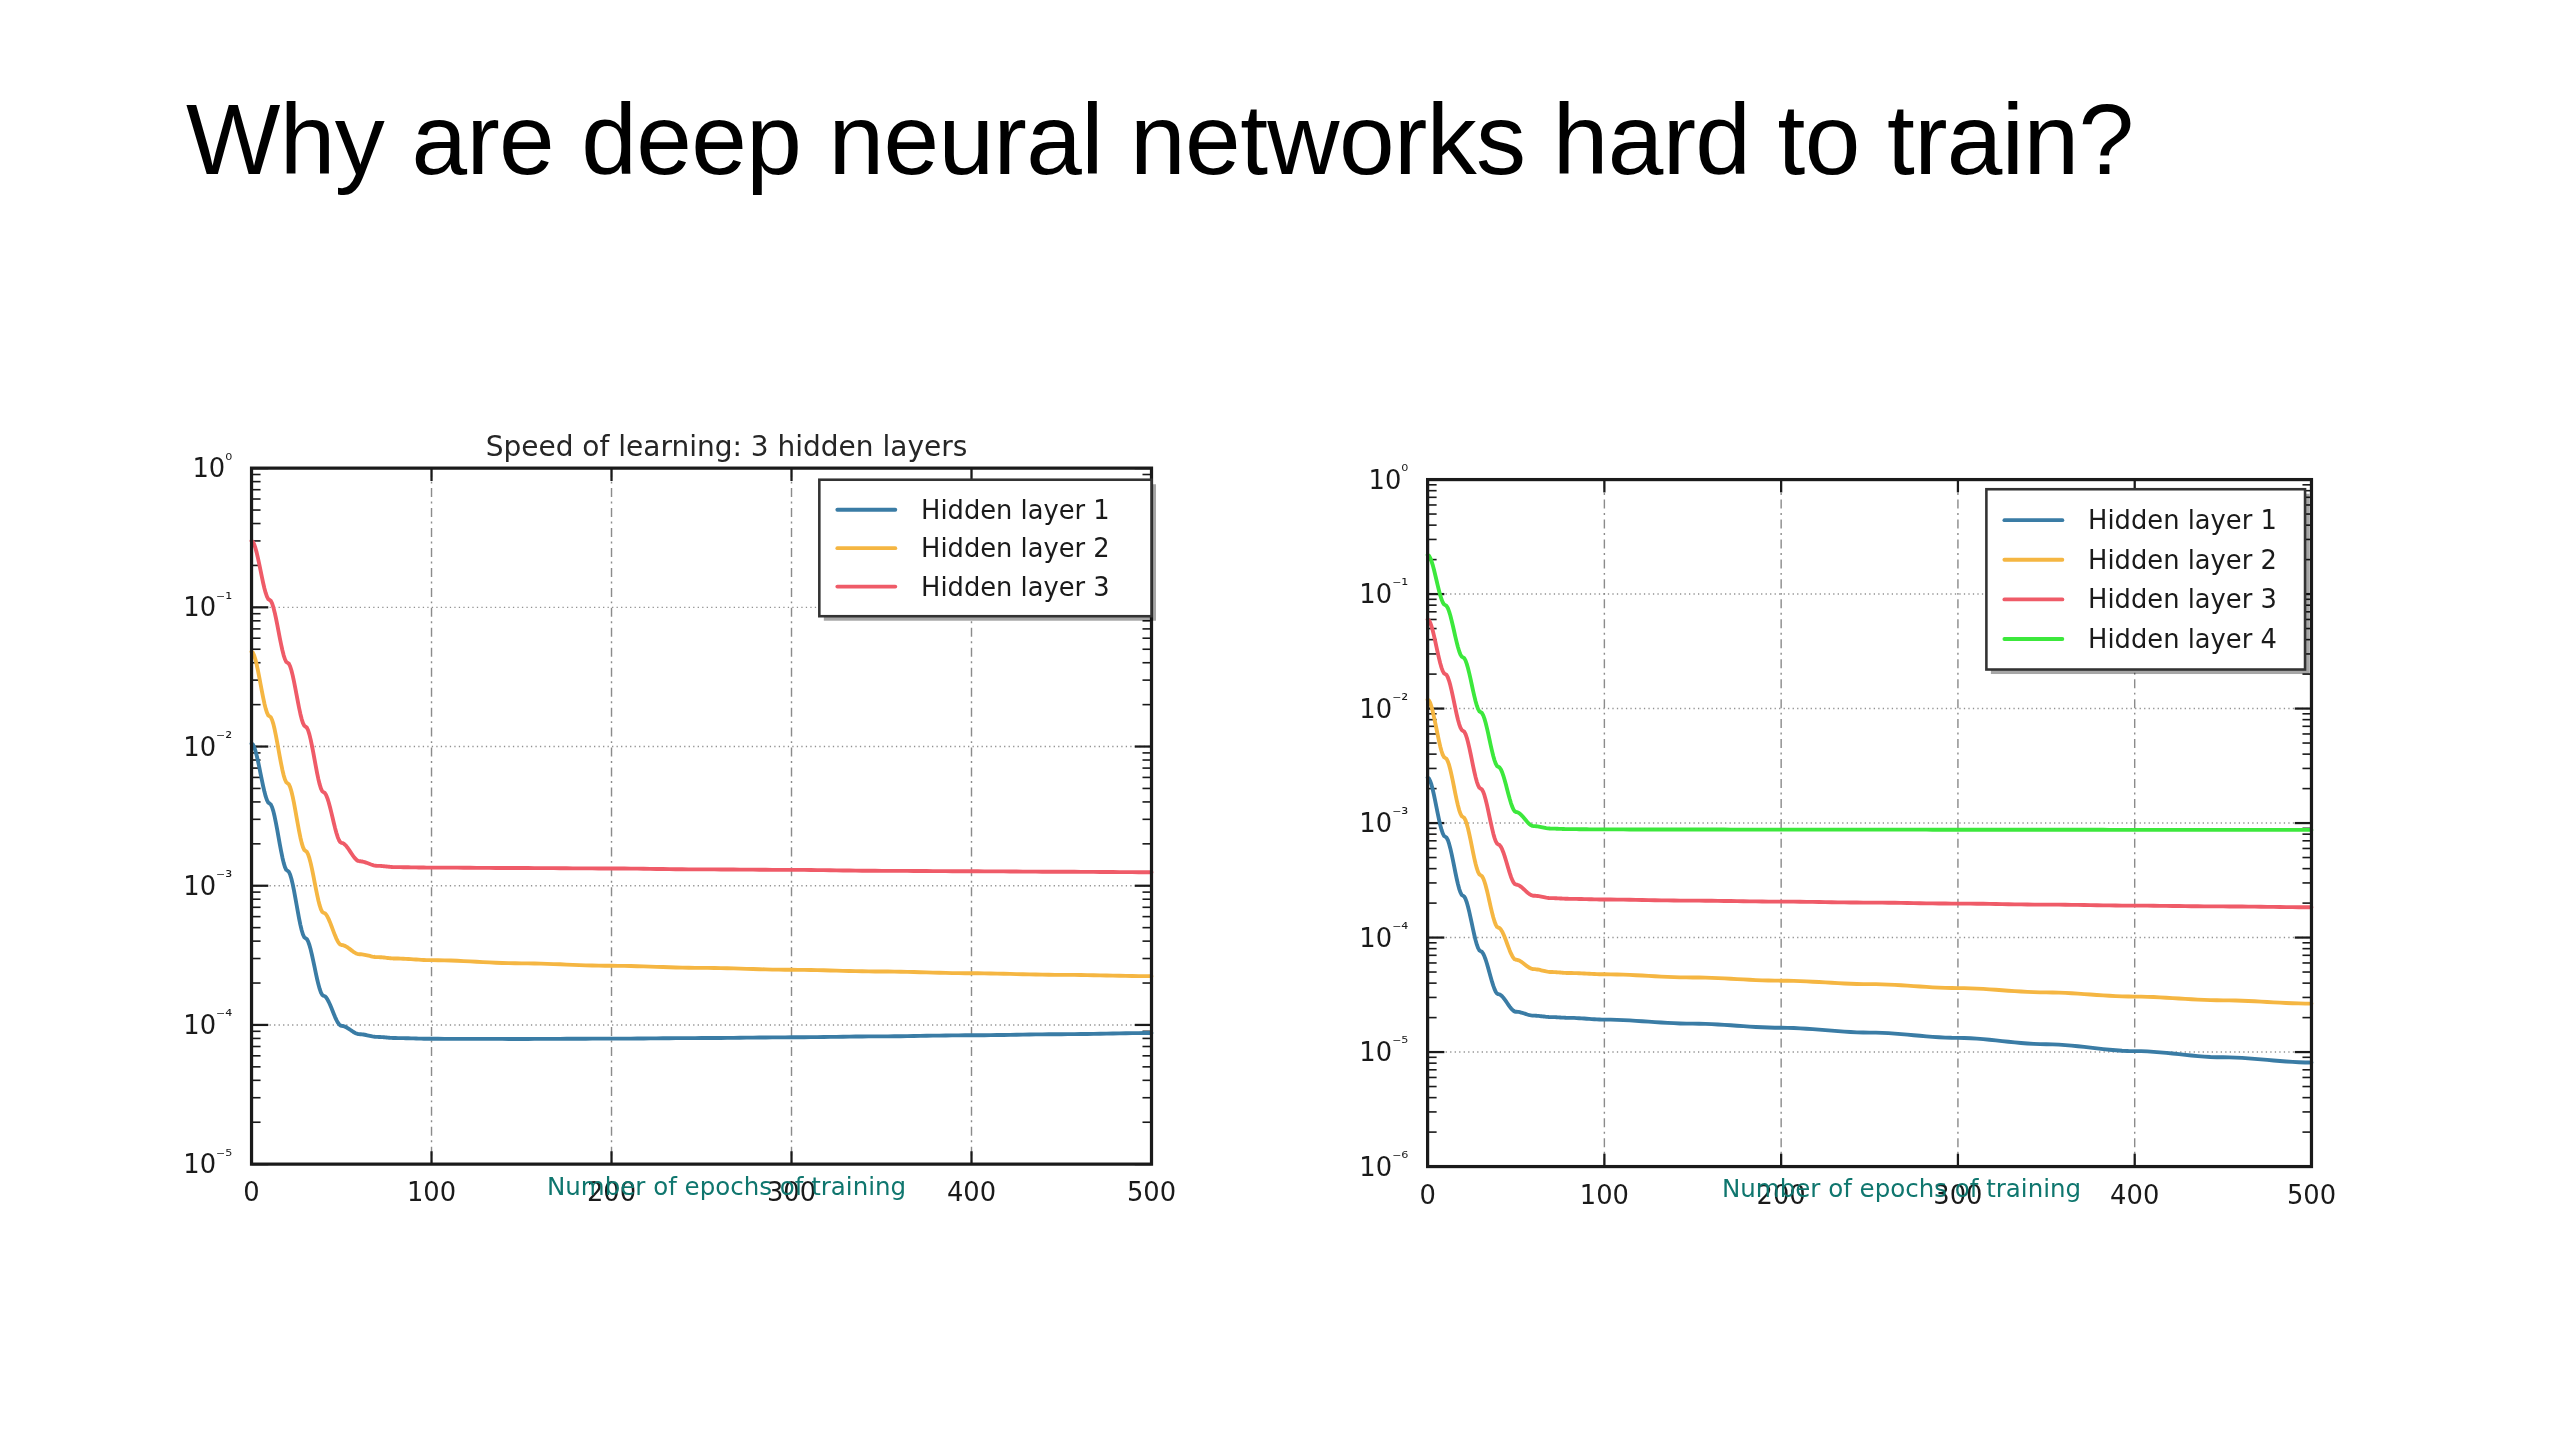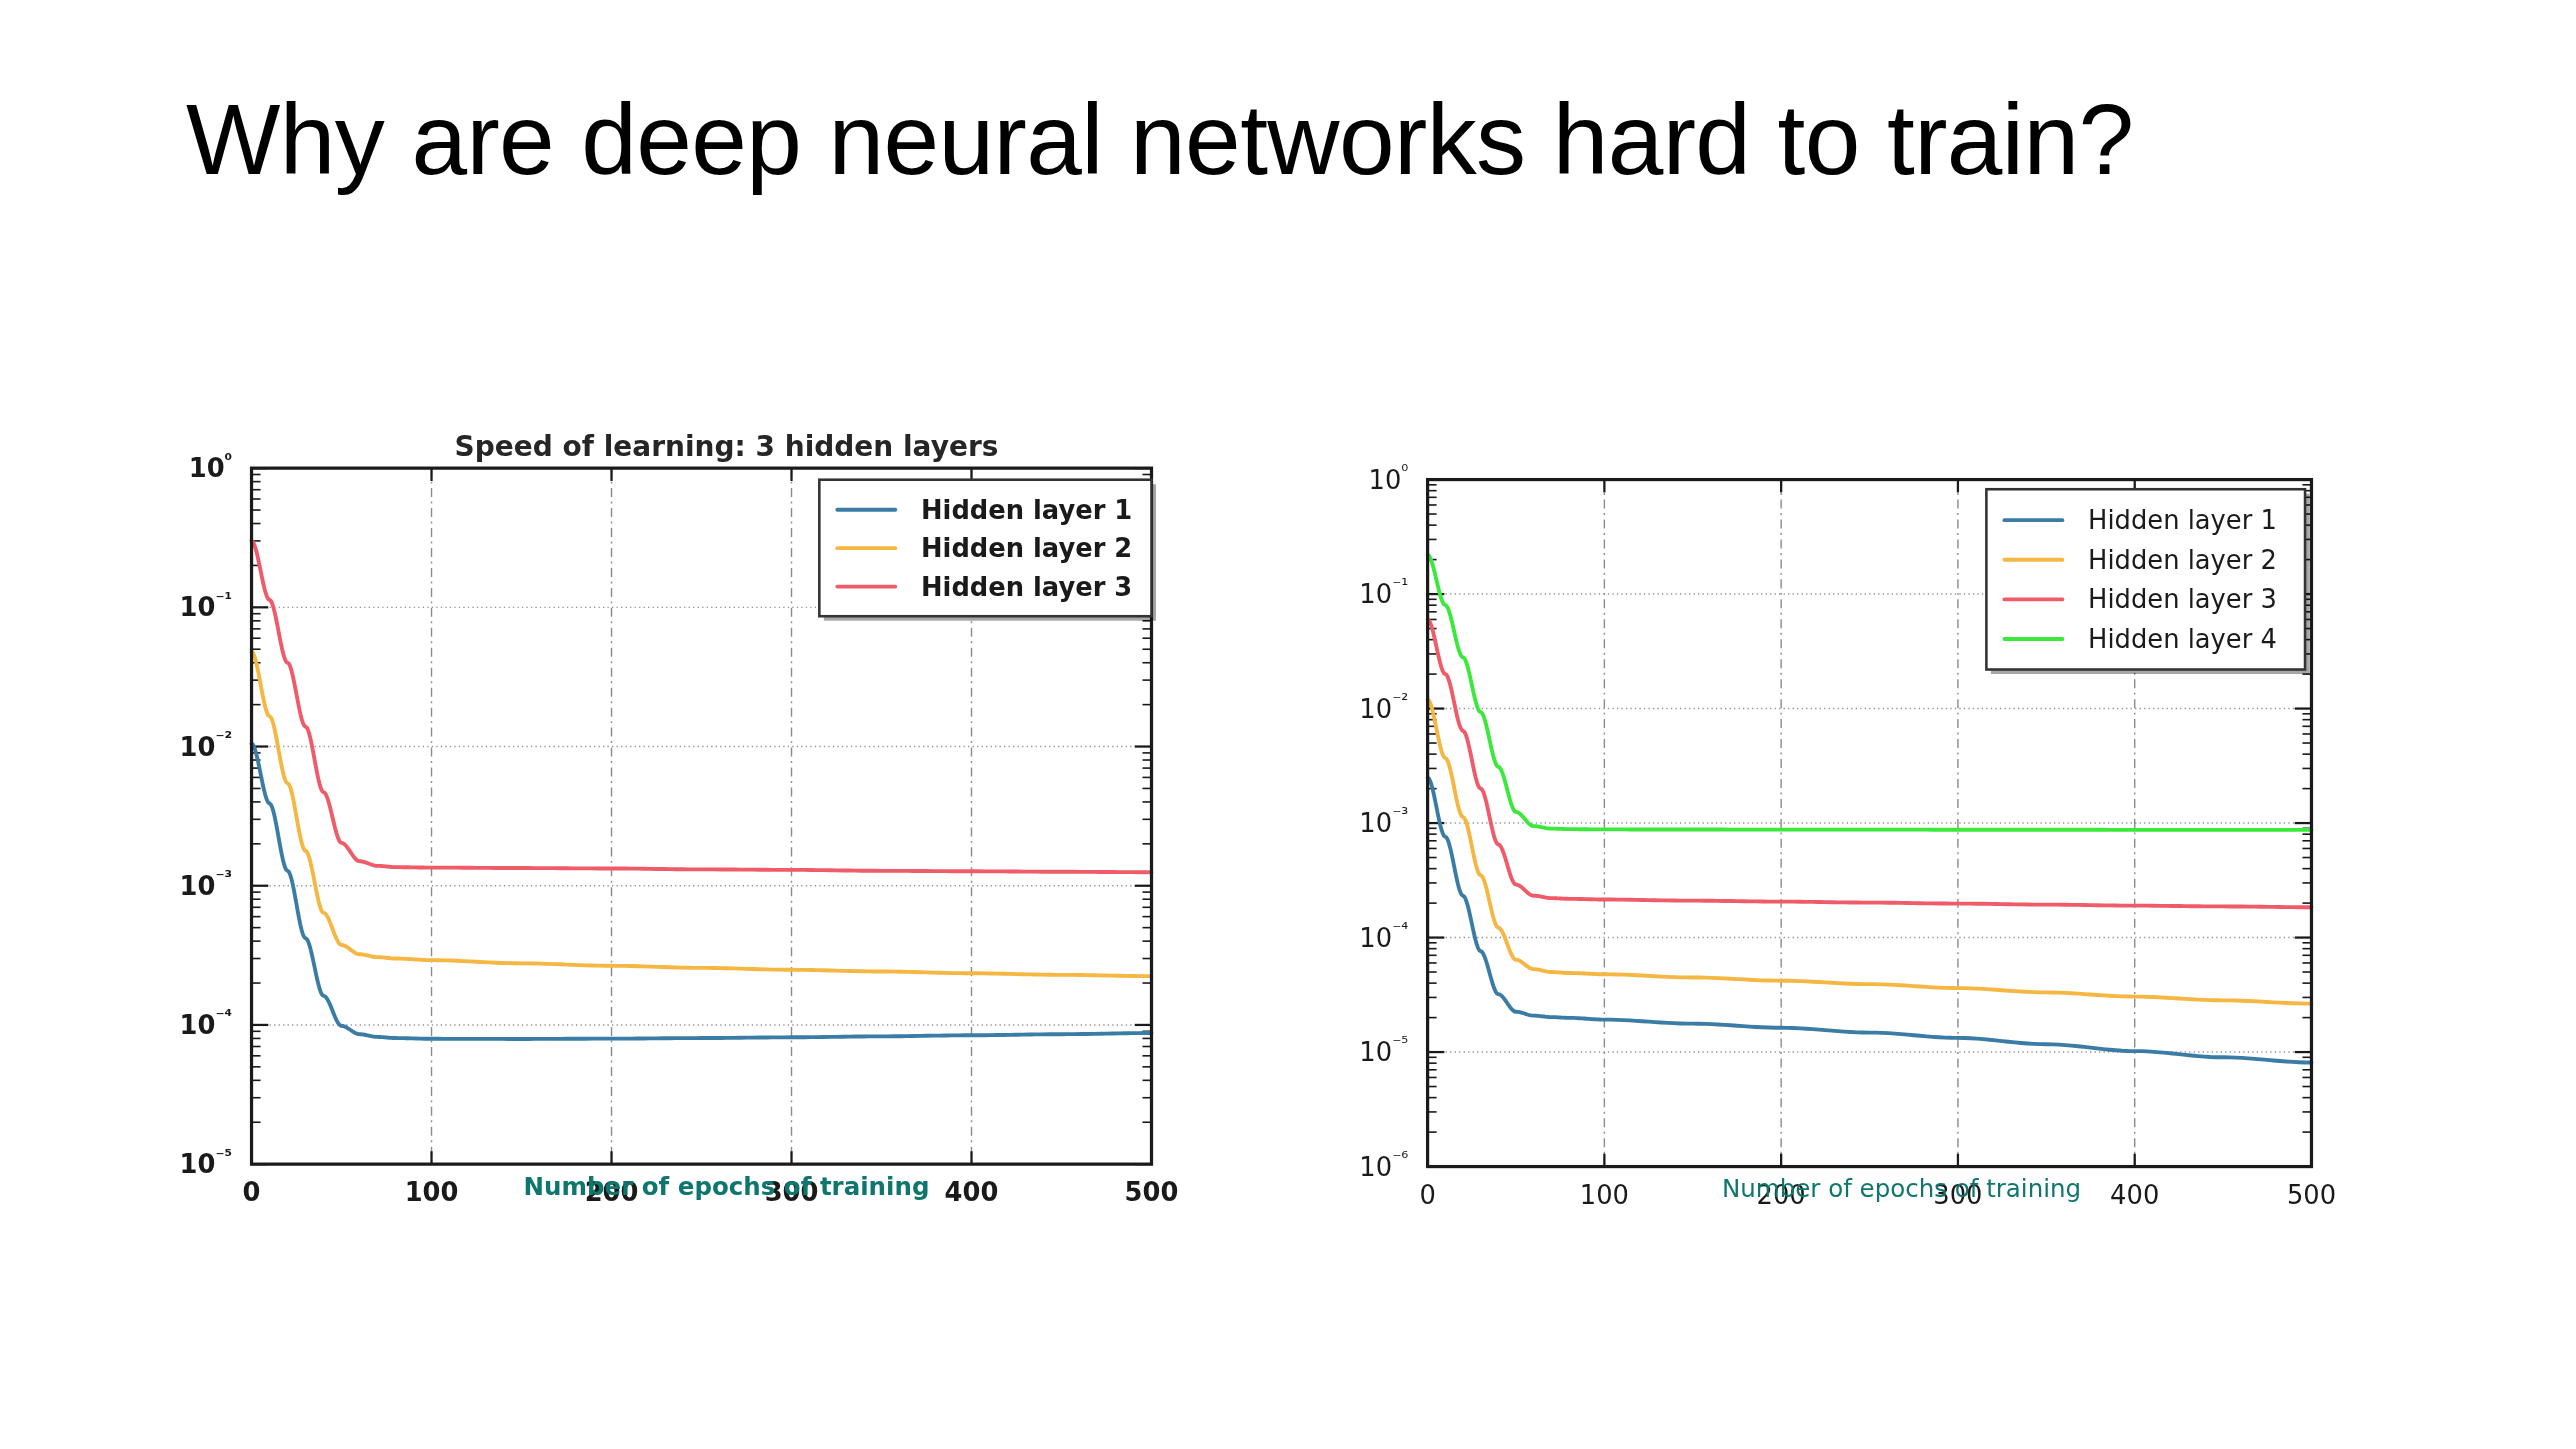--- a/index.html
+++ b/index.html
@@ -27,21 +27,21 @@
     letter-spacing: -0.6px;
     white-space: nowrap;
     line-height: 1.1;
   }
 
   
   .figure {
     position: absolute;
     background: #ffffff;
   }
-  #figure-left  { left: 173px;  top: 425px; width: 1030px; height: 837px; font-weight: bold; }
+  #figure-left  { left: 173px;  top: 425px; width: 1030px; height: 837px; }
   #figure-right { left: 1351px; top: 430px; width: 1030px; height: 837px; }
 
   .fig-title {
     position: absolute;
     top: 0px;
     width: 100%;
     text-align: center;
     font-size: 28px;
     color: #262626;
     font-family: "DejaVu Sans", sans-serif;

